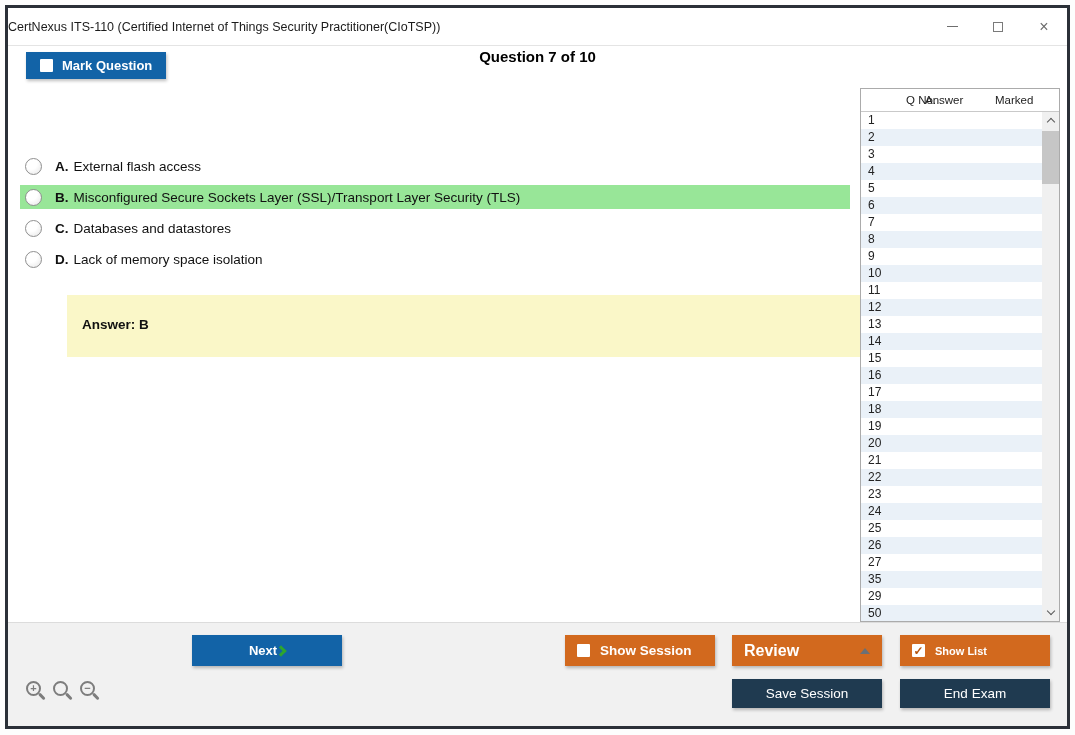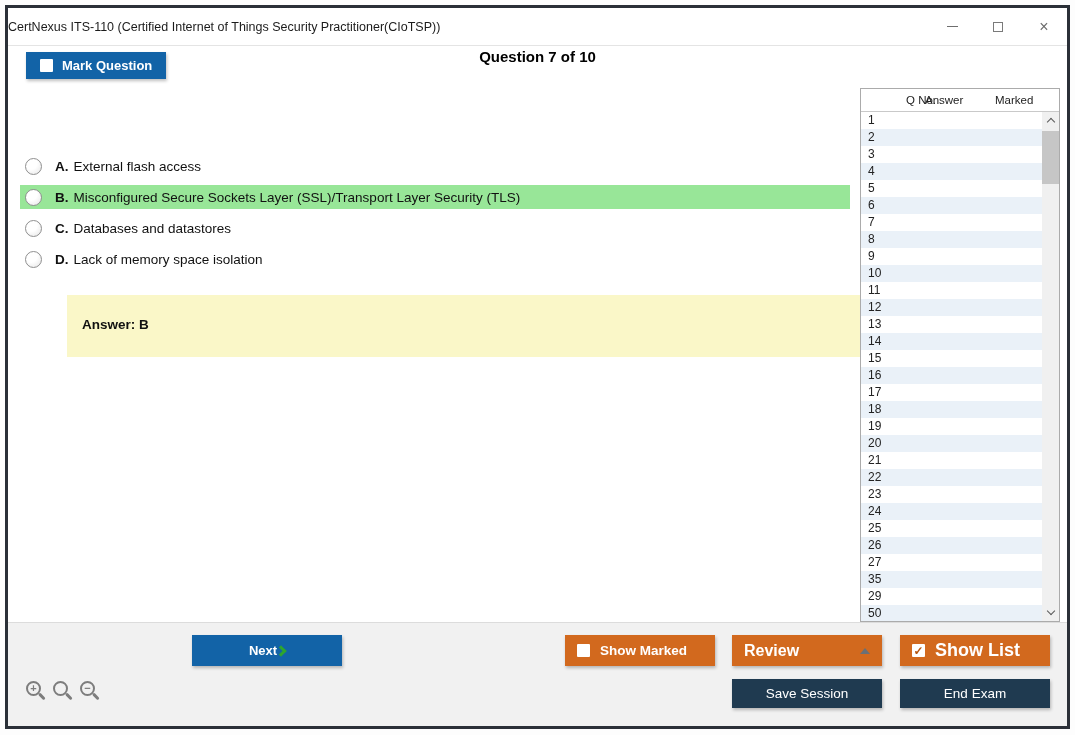--- a/index.html
+++ b/index.html
@@ -72,21 +72,21 @@
                background:#f1f1f1; border-top:1px solid #dcdcdc; }
   .chev { display:inline-block; width:8px; height:8px;
           border-right:3px solid var(--chevron-green,#2ea52e);
           border-bottom:3px solid var(--chevron-green,#2ea52e); flex:none; }
   .chev.left { transform:rotate(135deg); }
   .chev.right { transform:rotate(-45deg); }
   .prev-btn { position:absolute; left:18px; top:12px; width:144px; height:31px; justify-content:center; gap:16px; }
   .next-btn { position:absolute; left:184px; top:12px; width:150px; height:31px; justify-content:center; gap:0; }
   .show-answer-btn { position:absolute; left:557px; top:12px; width:150px; height:31px; padding:0 12px; gap:10px; font-size:13.5px;}
   .review-btn { position:absolute; left:724px; top:12px; width:150px; height:31px; padding:9px 12px; font-size:16px;}
-  .show-list-btn { position:absolute; left:892px; top:12px; width:150px; height:31px; padding:0 12px; gap:10px; font-size:18px;}
+  .show-list-btn { position:absolute; left:892px; top:12px; width:150px; height:31px; padding:0 12px; gap:10px; font-size:11px;}
   .tri-up { width:0; height:0; margin-left:auto; border-left:5px solid transparent;
             border-right:5px solid transparent; border-bottom:6px solid #6a7076; }
   .save-btn { position:absolute; left:724px; top:56px; width:150px; height:29px; }
   .end-btn  { position:absolute; left:892px; top:56px; width:150px; height:29px; }
 
   .zoomicons { position:absolute; left:18px; top:58px; display:flex; gap:12px; align-items:center; }
   .mag { position:relative; width:15px; height:15px; border:2.5px solid #7d7d7d; border-radius:50%; }
   .mag::after { content:""; position:absolute; width:8px; height:2.5px; background:#7d7d7d;
                 right:-7px; bottom:-3px; transform:rotate(45deg); border-radius:2px; }
   .mag span { position:absolute; inset:0; display:flex; align-items:center; justify-content:center;
@@ -196,21 +196,21 @@
       </div>
 
       <div class="bottombar">
         <button class="btn blue next-btn">
           <span>Next</span>
           <span class="chev right"></span>
         </button>
 
         <button class="btn orange show-answer-btn">
           <span class="checkbox"></span>
-          <span>Show Marked</span>
+          <span>Show Session</span>
         </button>
         <button class="btn orange review-btn">
           <span>Review</span>
           <span class="tri-up"></span>
         </button>
         <button class="btn orange show-list-btn">
           <span class="checkbox checked"></span>
           <span>Show List</span>
         </button>
 

